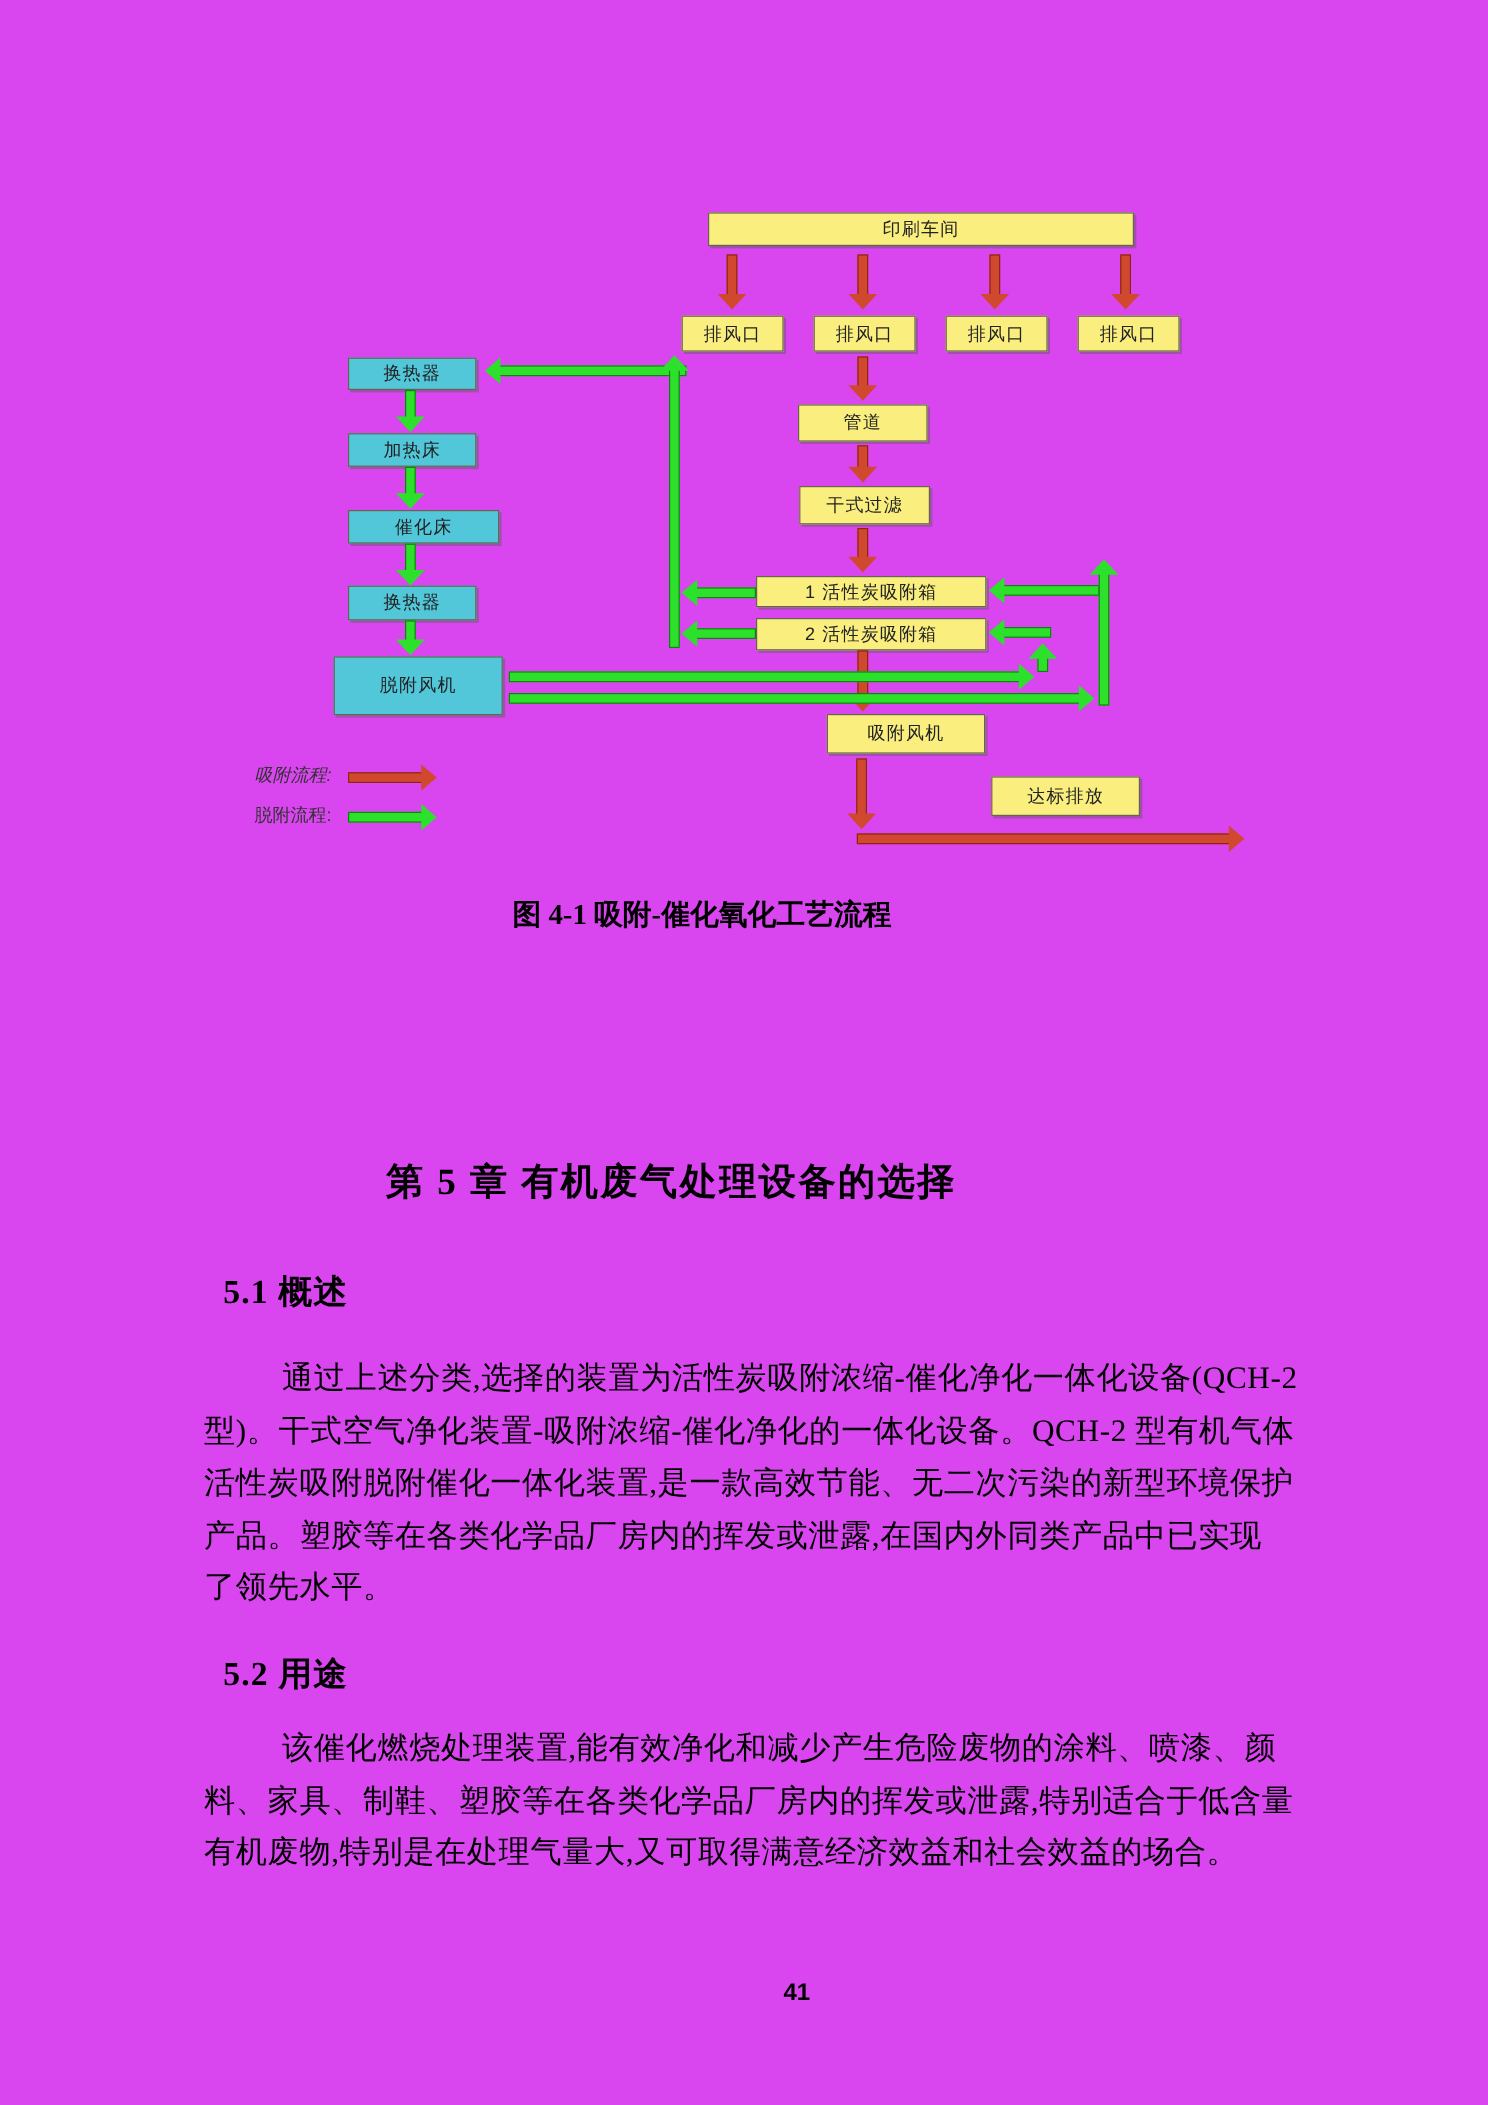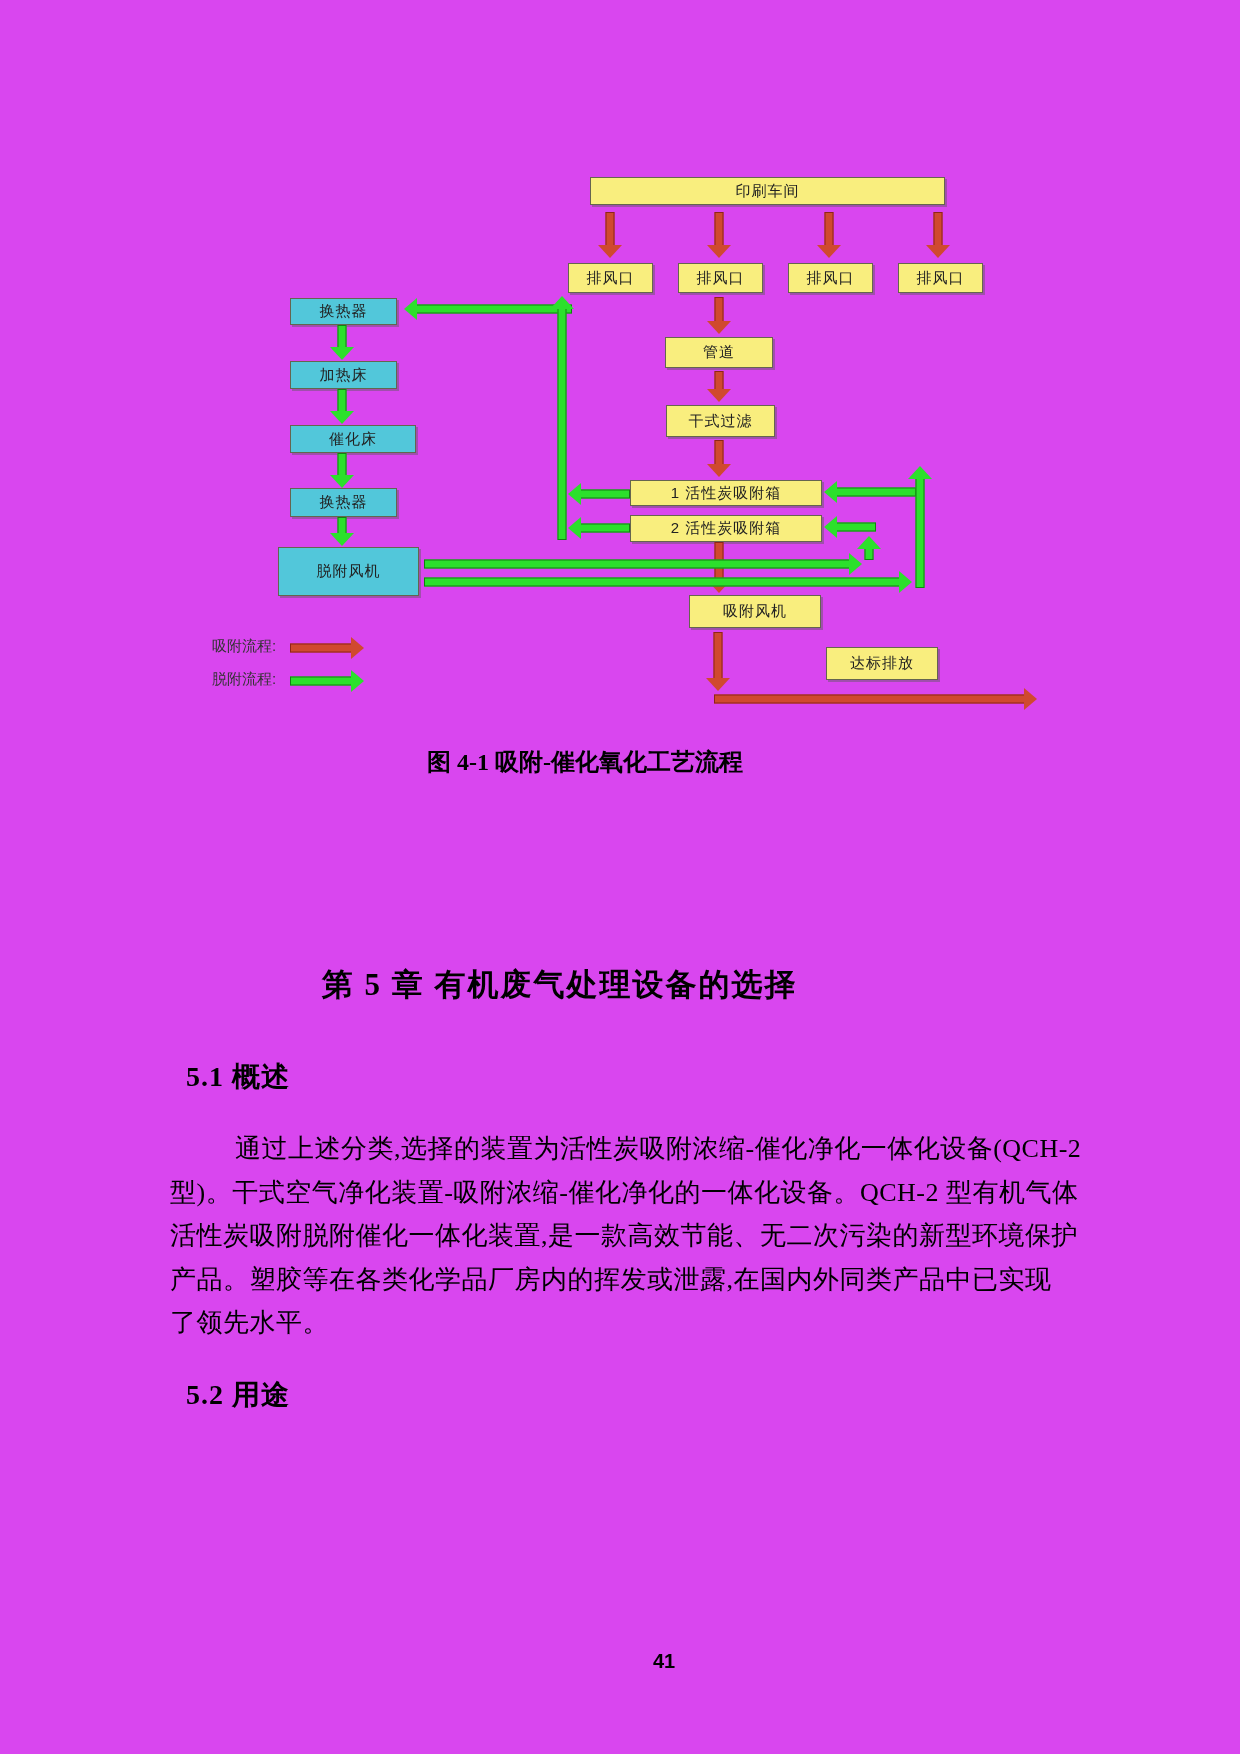--- a/index.html
+++ b/index.html
@@ -42,21 +42,21 @@
     <div class="node yellow" style="left:590px;top:177px;width:355px;height:28px;">印刷车间</div>
     <div class="node yellow" style="left:568px;top:263px;width:85px;height:30px;">排风口</div>
     <div class="node yellow" style="left:678px;top:263px;width:85px;height:30px;">排风口</div>
     <div class="node yellow" style="left:788px;top:263px;width:85px;height:30px;">排风口</div>
     <div class="node yellow" style="left:898px;top:263px;width:85px;height:30px;">排风口</div>
     <div class="node yellow" style="left:665px;top:337px;width:108px;height:31px;">管道</div>
     <div class="node yellow" style="left:666px;top:405px;width:109px;height:32px;">干式过滤</div>
     <div class="node yellow" style="left:630px;top:480px;width:192px;height:26px;">1 活性炭吸附箱</div>
     <div class="node yellow" style="left:630px;top:515px;width:192px;height:27px;">2 活性炭吸附箱</div>
     <div class="node yellow" style="left:665px;top:595px;width:132px;height:33px;margin-left:24px;">吸附风机</div>
-    <div class="node yellow" style="left:826px;top:647px;width:112px;height:33px;">达标排放</div>
+    <div class="node yellow" style="left:826px;top:647px;width:124px;height:33px;">达标排放</div>
 
     <div class="node cyan" style="left:290px;top:298px;width:107px;height:27px;">换热器</div>
     <div class="node cyan" style="left:290px;top:361px;width:107px;height:28px;">加热床</div>
     <div class="node cyan" style="left:290px;top:425px;width:126px;height:28px;">催化床</div>
     <div class="node cyan" style="left:290px;top:488px;width:107px;height:29px;">换热器</div>
     <div class="node cyan" style="left:278px;top:547px;width:141px;height:49px;">脱附风机</div>
 
     <div class="arrow" style="left:597px;top:212px;width:26px;height:46px;">
         <div style="position: absolute; box-sizing: border-box; background: rgb(208, 73, 47); border: 1px solid rgb(142, 36, 24); left: 50%; transform: translateX(-50%); width: 9px; top: 0px; bottom: 11px;"></div>
         <div style="position: absolute; left: 50%; transform: translateX(-50%); border-left: 12px solid transparent; border-right: 12px solid transparent; bottom: 0px; border-top: 13px solid rgb(208, 73, 47);"></div>
@@ -148,21 +148,21 @@
       </div>
     <div class="arrow" style="left:424px;top:552px;width:438px;height:24px;">
         <div style="position: absolute; box-sizing: border-box; background: rgb(44, 224, 44); border: 1px solid rgb(18, 128, 18); top: 50%; transform: translateY(-50%); height: 9px; left: 0px; right: 11px;"></div>
         <div style="position: absolute; top: 50%; transform: translateY(-50%); border-top: 11px solid transparent; border-bottom: 11px solid transparent; right: 0px; border-left: 13px solid rgb(44, 224, 44);"></div>
       </div>
     <div class="arrow" style="left:424px;top:570px;width:488px;height:24px;">
         <div style="position: absolute; box-sizing: border-box; background: rgb(44, 224, 44); border: 1px solid rgb(18, 128, 18); top: 50%; transform: translateY(-50%); height: 9px; left: 0px; right: 11px;"></div>
         <div style="position: absolute; top: 50%; transform: translateY(-50%); border-top: 11px solid transparent; border-bottom: 11px solid transparent; right: 0px; border-left: 13px solid rgb(44, 224, 44);"></div>
       </div>
 
-    <div class="legend-label" style="left:212px;top:637px;">吸附流程:</div>
+    <div class="legend-label" style="left:212px;top:637px;font-style:italic;">吸附流程:</div>
     <div class="arrow" style="left:290px;top:636px;width:74px;height:24px;">
         <div style="position: absolute; box-sizing: border-box; background: rgb(208, 73, 47); border: 1px solid rgb(142, 36, 24); top: 50%; transform: translateY(-50%); height: 9px; left: 0px; right: 11px;"></div>
         <div style="position: absolute; top: 50%; transform: translateY(-50%); border-top: 11px solid transparent; border-bottom: 11px solid transparent; right: 0px; border-left: 13px solid rgb(208, 73, 47);"></div>
       </div>
     <div class="legend-label" style="left:212px;top:670px;">脱附流程:</div>
     <div class="arrow" style="left:290px;top:669px;width:74px;height:24px;">
         <div style="position: absolute; box-sizing: border-box; background: rgb(44, 224, 44); border: 1px solid rgb(18, 128, 18); top: 50%; transform: translateY(-50%); height: 9px; left: 0px; right: 11px;"></div>
         <div style="position: absolute; top: 50%; transform: translateY(-50%); border-top: 11px solid transparent; border-bottom: 11px solid transparent; right: 0px; border-left: 13px solid rgb(44, 224, 44);"></div>
       </div>
   </div>
@@ -174,15 +174,20 @@
   <div class="sec-head" style="top:1058px;">5.1 概述</div>
   <div class="para" style="top:1127px;">
     <div class="ln indent">通过上述分类,选择的装置为活性炭吸附浓缩-催化净化一体化设备(QCH-2</div>
     <div class="ln">型)。干式空气净化装置-吸附浓缩-催化净化的一体化设备。QCH-2 型有机气体</div>
     <div class="ln">活性炭吸附脱附催化一体化装置,是一款高效节能、无二次污染的新型环境保护</div>
     <div class="ln">产品。塑胶等在各类化学品厂房内的挥发或泄露,在国内外同类产品中已实现</div>
     <div class="ln">了领先水平。</div>
   </div>
 
   <div class="sec-head" style="top:1376px;">5.2 用途</div>
+  <div class="para" style="top:1435px;">
+    <div class="ln indent">该催化燃烧处理装置,能有效净化和减少产生危险废物的涂料、喷漆、颜</div>
+    <div class="ln">料、家具、制鞋、塑胶等在各类化学品厂房内的挥发或泄露,特别适合于低含量</div>
+    <div class="ln">有机废物,特别是在处理气量大,又可取得满意经济效益和社会效益的场合。</div>
+  </div>
 
   <div class="page-num">41</div>
 </div>
 
 </body></html>

